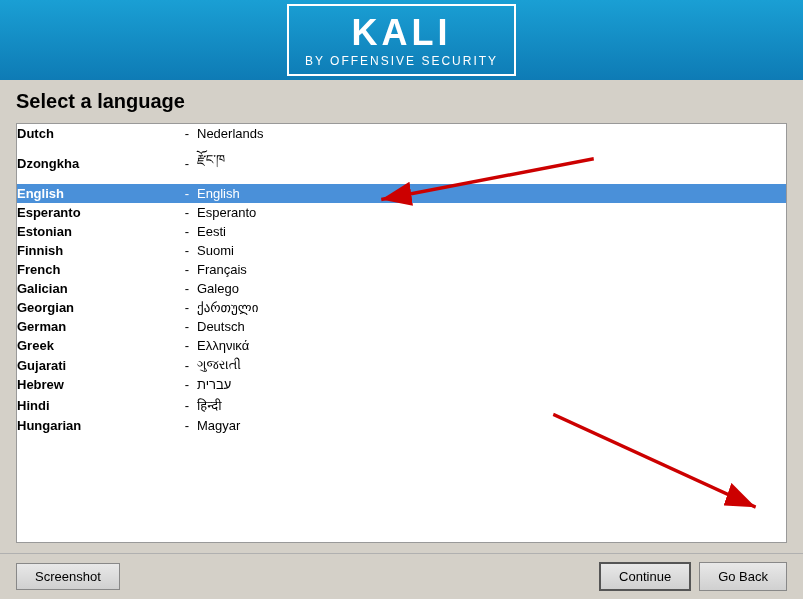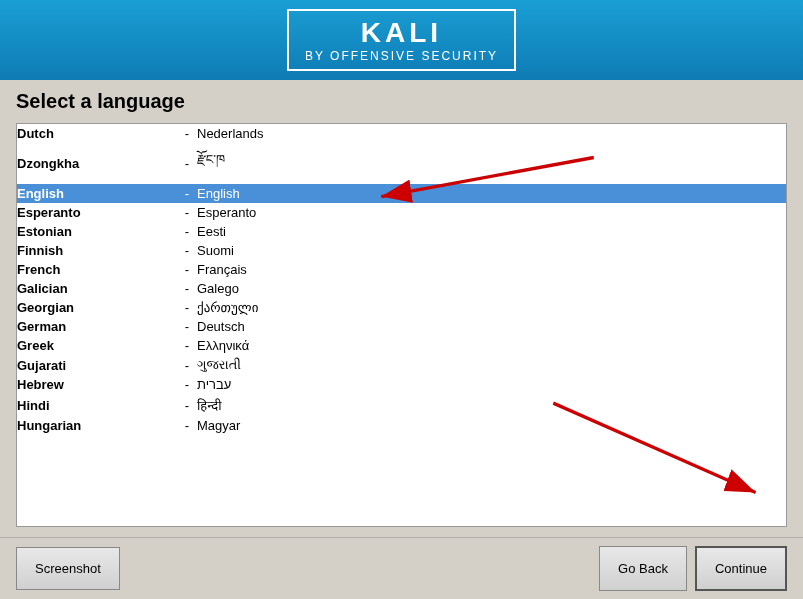--- a/index.html
+++ b/index.html
@@ -22,21 +22,21 @@
     }
 
     .kali-logo {
       border: 2px solid white;
       padding: 6px 16px;
       text-align: center;
     }
 
     .kali-logo .kali-text {
       color: white;
-      font-size: 28px;
+      font-size: 36px;
       font-weight: bold;
       letter-spacing: 4px;
       font-family: sans-serif;
     }
 
     .kali-logo .kali-sub {
       color: white;
       font-size: 12px;
       letter-spacing: 2px;
     }
@@ -140,21 +140,21 @@
     .footer {
       background: #d4d0c8;
       border-top: 1px solid #b0b0b0;
       padding: 8px 16px;
       display: flex;
       justify-content: space-between;
       align-items: center;
     }
 
     .btn {
-      padding: 13px 18px;
+      padding: 5px 18px;
       border: 1px solid #888;
       background: linear-gradient(to bottom, #e8e8e8, #d0d0d0);
       cursor: pointer;
       font-size: 13px;
       color: #000;
       min-width: 80px;
     }
 
     .btn-continue {
       border: 2px solid #555;
@@ -283,16 +283,16 @@
       <line x1="570" y1="30" x2="360" y2="65" stroke="#cc0000" stroke-width="3" marker-end="url(#arrowhead)"></line>
 
       <line x1="530" y1="250" x2="730" y2="330" stroke="#cc0000" stroke-width="3" marker-end="url(#arrowhead)"></line>
     </svg>
   </div>
 </div>
 
 <div class="footer">
   <button class="btn btn-screenshot">Screenshot</button>
   <div class="footer-right">
+    <button class="btn btn-continue">Continue</button>
     <button class="btn">Go Back</button>
-    <button class="btn btn-continue">Continue</button>
   </div>
 </div>
 
 </body></html>

